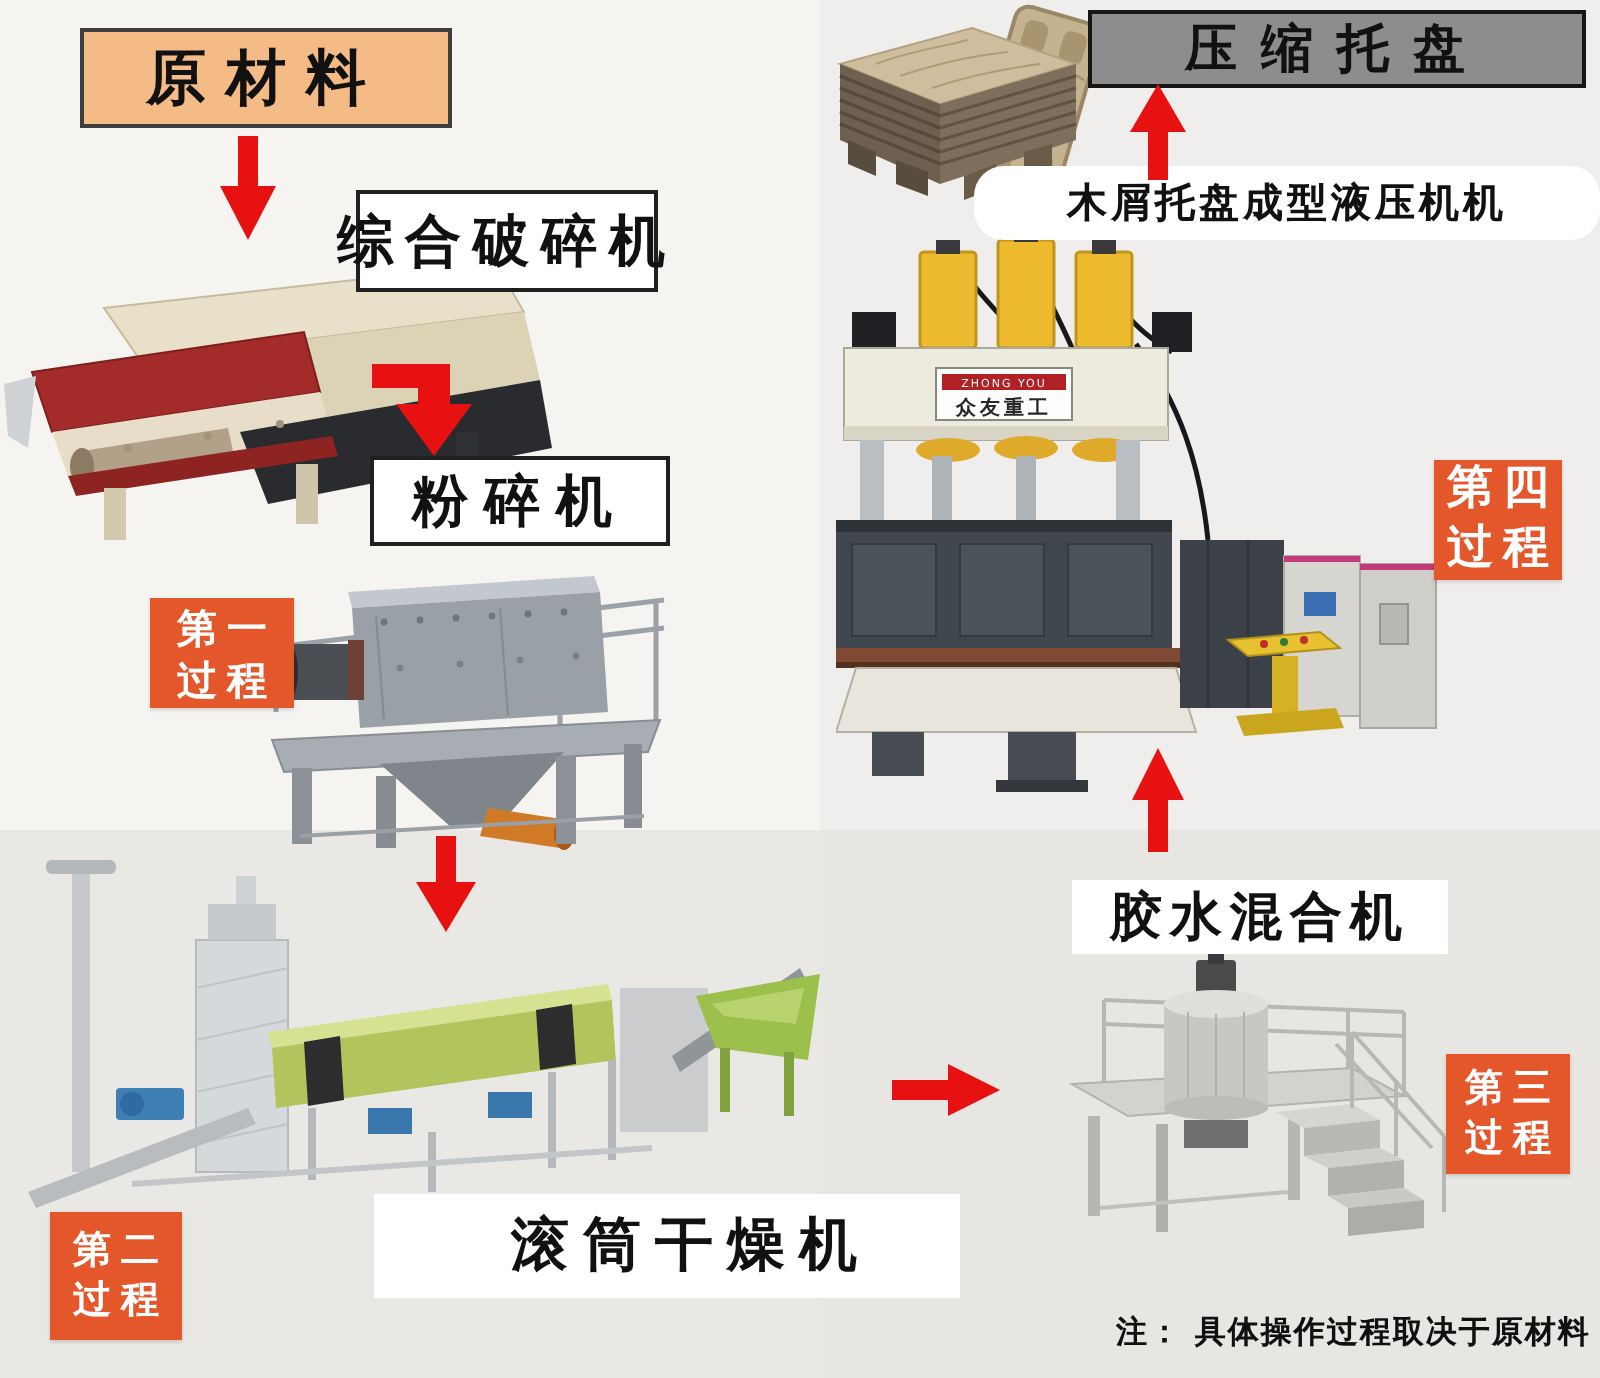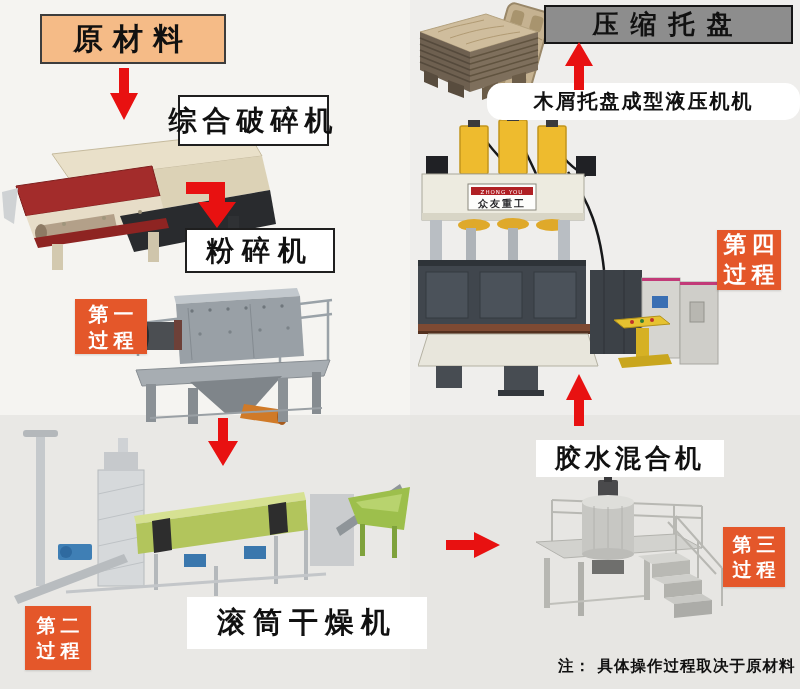--- a/index.html
+++ b/index.html
@@ -248,21 +248,21 @@
   </div>
 
   <div class="plabel bordered" style="left:178px;top:95px;width:151px;height:51px;font-size:28px;letter-spacing:6px;">
     <span>综合破碎机</span>
   </div>
 
   <div class="plabel bordered" style="left:185px;top:228px;width:150px;height:45px;font-size:28px;letter-spacing:8px;">
     <span>粉碎机</span>
   </div>
 
-  <div class="plabel" style="left:187px;top:597px;width:240px;height:52px;font-size:29px;letter-spacing:7px;">
+  <div class="plabel" style="left:187px;top:597px;width:269px;height:52px;font-size:29px;letter-spacing:7px;padding-left:24px;">
     <span>滚筒干燥机</span>
   </div>
 
   <div class="plabel" style="left:536px;top:440px;width:188px;height:37px;font-size:26px;letter-spacing:4px;">
     <span>胶水混合机</span>
   </div>
 
   <div class="plabel" style="left:487px;top:83px;width:313px;height:37px;font-size:20px;letter-spacing:2px;border-radius:15px;">
     <span>木屑托盘成型液压机机</span>
   </div>

